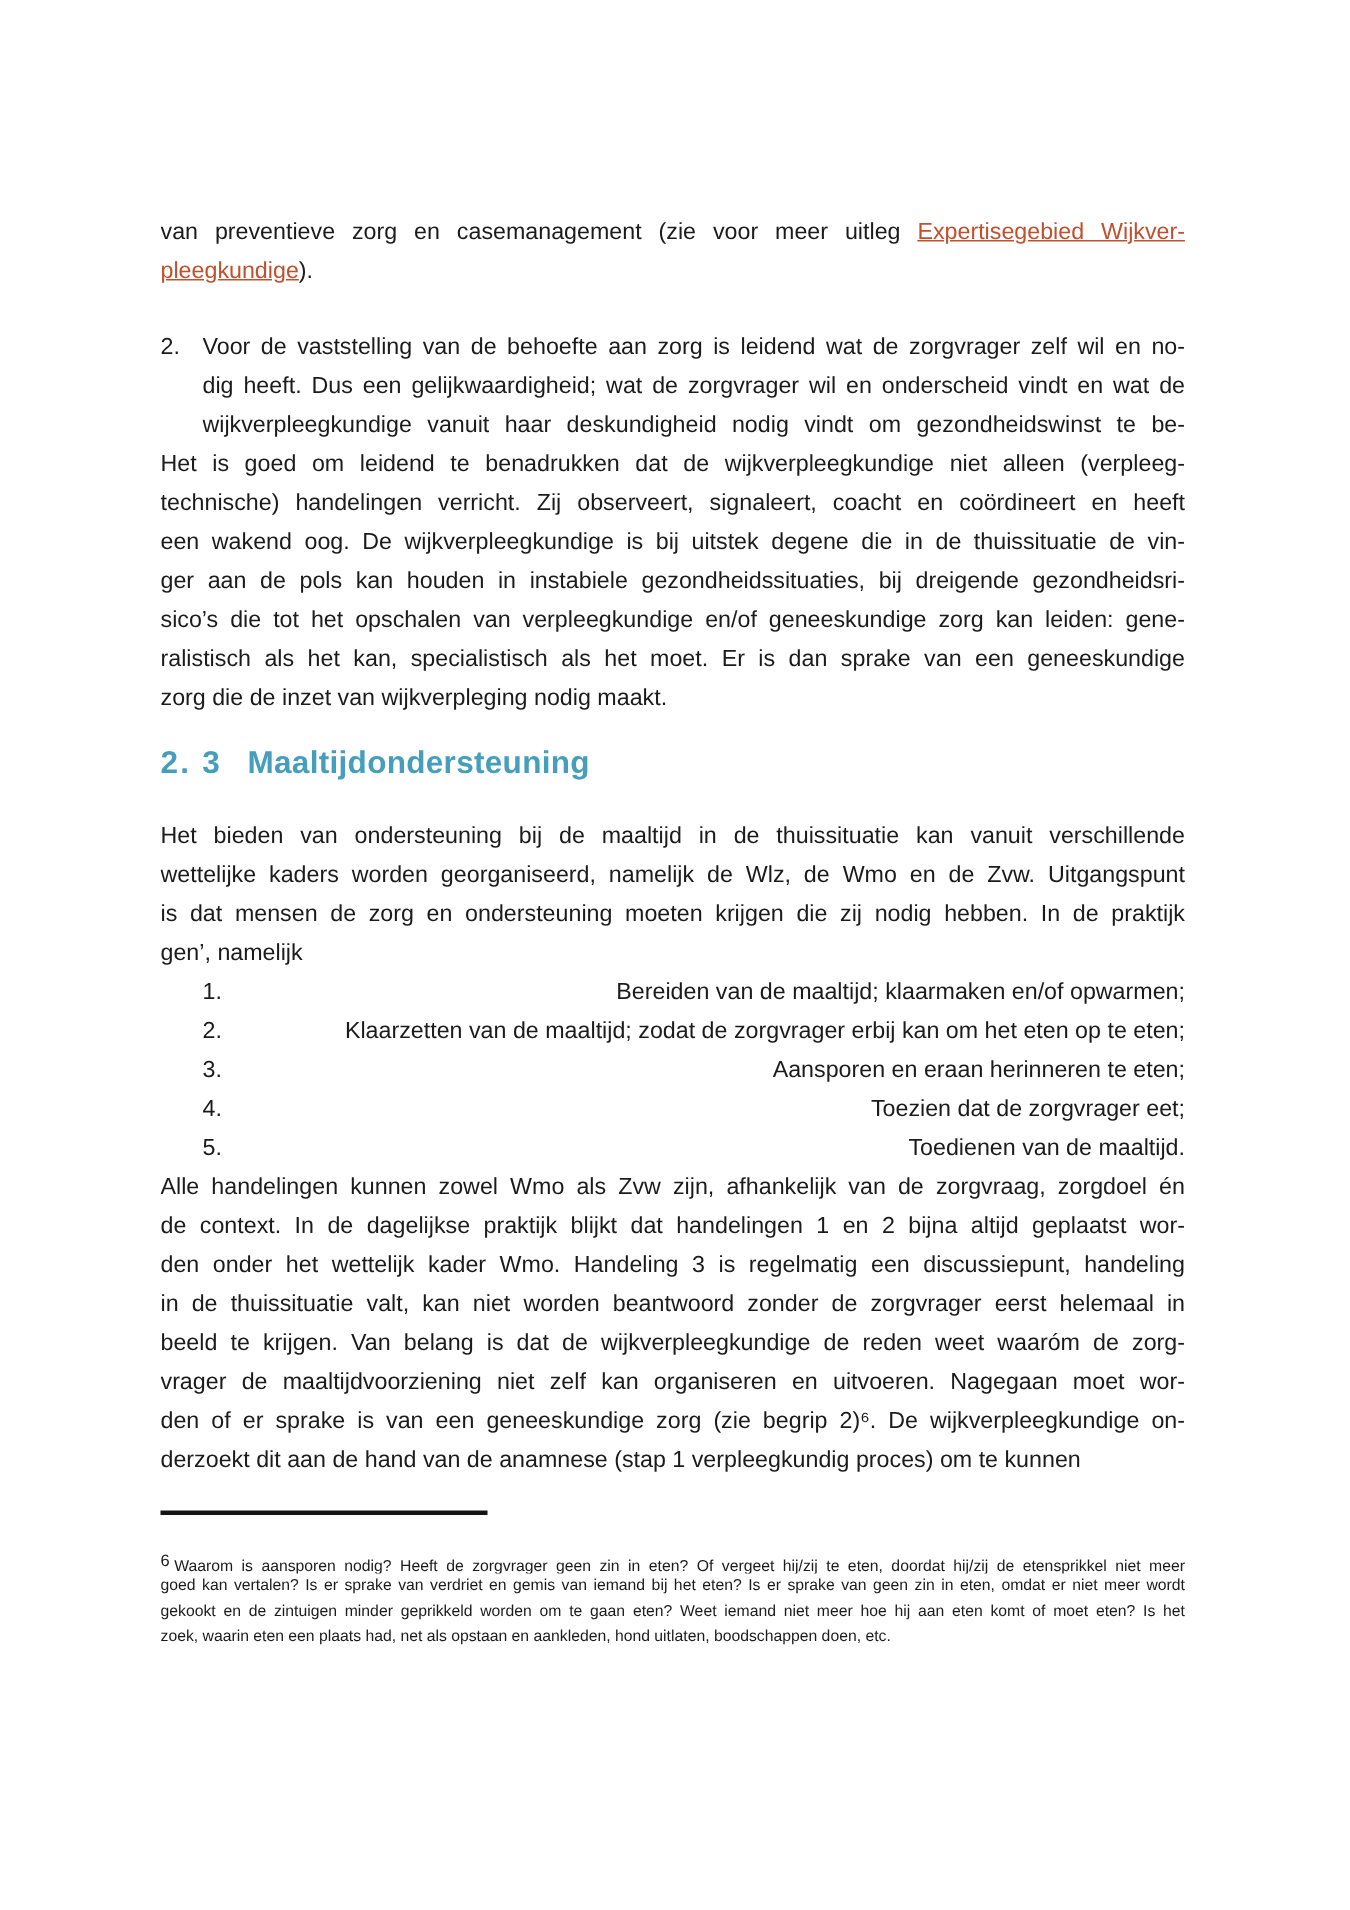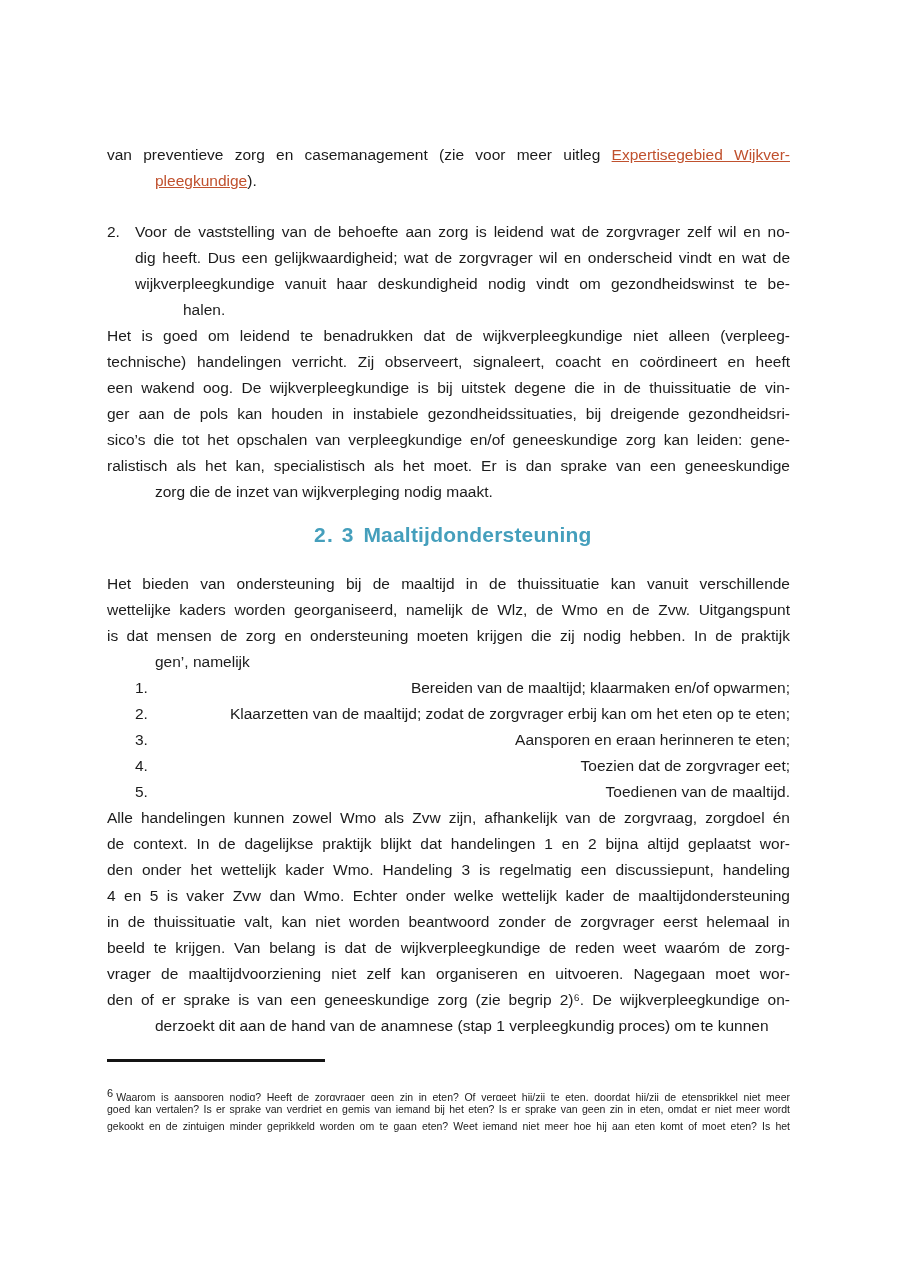--- a/index.html
+++ b/index.html
@@ -1,27 +1,27 @@
 <!DOCTYPE html>
 <html><head>
 <meta charset="utf-8">
 <style>
   html,body{margin:0;padding:0;background:#ffffff;}
   .page{position:relative;width:900px;height:1134px;background:#ffffff;
         font-family:"Liberation Sans",sans-serif;color:#1b1b1b;overflow:hidden;}
   .content{position:absolute;left:107px;top:142px;width:683px;font-size:15.5px;line-height:26px;}
   
   .tline{text-align:justify;text-align-last:justify;height:26px;overflow:hidden;}
-  .tline.last{text-align-last:left;margin-left:48px;}
+  .tline.last{text-align-last:left;}
   .doclink{color:#c0512e;text-decoration:underline;text-decoration-color:#c0512e;cursor:pointer;}
   .item2{display:flex;margin-top:25px;}
   .inum{width:28px;flex:none;}
   .ibody{flex:1;min-width:0;}
   .heading{margin:14px 0 20px 0;font-size:21px;line-height:32px;font-weight:bold;
-           color:#459fbc;letter-spacing:0.2px;text-align:center;}
+           color:#459fbc;letter-spacing:0.2px;}
   .hnum{display:inline-block;width:58px;letter-spacing:1.5px;}
   .list-row{display:flex;height:26px;}
   .lnum{width:28px;margin-left:28px;flex:none;}
   .ltext{flex:1;min-width:0;white-space:nowrap;text-align:right;}
   .fnsep{margin-top:20px;width:218px;border-top:3px solid #141414;}
   .footnote{margin-top:22px;font-size:10.5px;line-height:17px;color:#1b1b1b;}
   .fline{text-align:justify;text-align-last:justify;height:17px;overflow:hidden;}
   .fline.last{text-align-last:left;}
   .fn-marker{font-size:11px;position:relative;top:1px;margin-right:3px;font-weight:normal;}
   .page-number{position:absolute;top:1182px;left:0;right:0;text-align:right;font-size:15px;color:#1b1b1b;}
@@ -36,21 +36,20 @@
       <div class="tline"><span>van preventieve zorg en casemanagement (zie voor meer uitleg </span><a class="doclink">Expertisegebied Wijkver-</a></div>
       <div class="tline last"><a class="doclink">pleegkundige</a><span>).</span></div>
     </div>
 
     <div class="item2">
       <span class="inum">2.</span>
       <div class="ibody">
           <div class="tline">Voor de vaststelling van de behoefte aan zorg is leidend wat de zorgvrager zelf wil en no-</div>
           <div class="tline">dig heeft. Dus een gelijkwaardigheid; wat de zorgvrager wil en onderscheid vindt en wat de</div>
           <div class="tline">wijkverpleegkundige vanuit haar deskundigheid nodig vindt om gezondheidswinst te be-</div>
-          <div class="tline last">halen.</div>
         </div>
     </div>
 
     <div class="para">
         <div class="tline">Het is goed om leidend te benadrukken dat de wijkverpleegkundige niet alleen (verpleeg-</div>
         <div class="tline">technische) handelingen verricht. Zij observeert, signaleert, coacht en coördineert en heeft</div>
         <div class="tline">een wakend oog. De wijkverpleegkundige is bij uitstek degene die in de thuissituatie de vin-</div>
         <div class="tline">ger aan de pols kan houden in instabiele gezondheidssituaties, bij dreigende gezondheidsri-</div>
         <div class="tline">sico’s die tot het opschalen van verpleegkundige en/of geneeskundige zorg kan leiden: gene-</div>
         <div class="tline">ralistisch als het kan, specialistisch als het moet. Er is dan sprake van een geneeskundige</div>
@@ -86,32 +85,32 @@
       <div class="list-row">
           <span class="lnum">5.</span>
           <span class="ltext">Toedienen van de maaltijd.</span>
         </div>
     </div>
 
     <div class="para">
         <div class="tline">Alle handelingen kunnen zowel Wmo als Zvw zijn, afhankelijk van de zorgvraag, zorgdoel én</div>
         <div class="tline">de context. In de dagelijkse praktijk blijkt dat handelingen 1 en 2 bijna altijd geplaatst wor-</div>
         <div class="tline">den onder het wettelijk kader Wmo. Handeling 3 is regelmatig een discussiepunt, handeling</div>
-        <div class="tline">4 en 5 is vaker Zvw dan Wmo. Echter onder welke wettelijk kader de maaltijdondersteuning</div>
         <div class="tline">in de thuissituatie valt, kan niet worden beantwoord zonder de zorgvrager eerst helemaal in</div>
         <div class="tline">beeld te krijgen. Van belang is dat de wijkverpleegkundige de reden weet waaróm de zorg-</div>
         <div class="tline">vrager de maaltijdvoorziening niet zelf kan organiseren en uitvoeren. Nagegaan moet wor-</div>
         <div class="tline">den of er sprake is van een geneeskundige zorg (zie begrip 2)⁶. De wijkverpleegkundige on-</div>
         <div class="tline last">derzoekt dit aan de hand van de anamnese (stap 1 verpleegkundig proces) om te kunnen</div>
       </div>
 
     <div class="fnsep"></div>
 
     <div class="footnote">
       <div class="fline"><sup class="fn-marker">6</sup><span>Waarom is aansporen nodig? Heeft de zorgvrager geen zin in eten? Of vergeet hij/zij te eten, doordat hij/zij de etensprikkel niet meer</span></div>
       <div class="fline">goed kan vertalen? Is er sprake van verdriet en gemis van iemand bij het eten? Is er sprake van geen zin in eten, omdat er niet meer wordt</div>
       <div class="fline">gekookt en de zintuigen minder geprikkeld worden om te gaan eten? Weet iemand niet meer hoe hij aan eten komt of moet eten? Is het</div>
+      <div class="fline last">zoek, waarin eten een plaats had, net als opstaan en aankleden, hond uitlaten, boodschappen doen, etc.</div>
     </div>
 
   </div>
 
   <div class="page-number">19</div>
 </div>
 
 </body></html>

